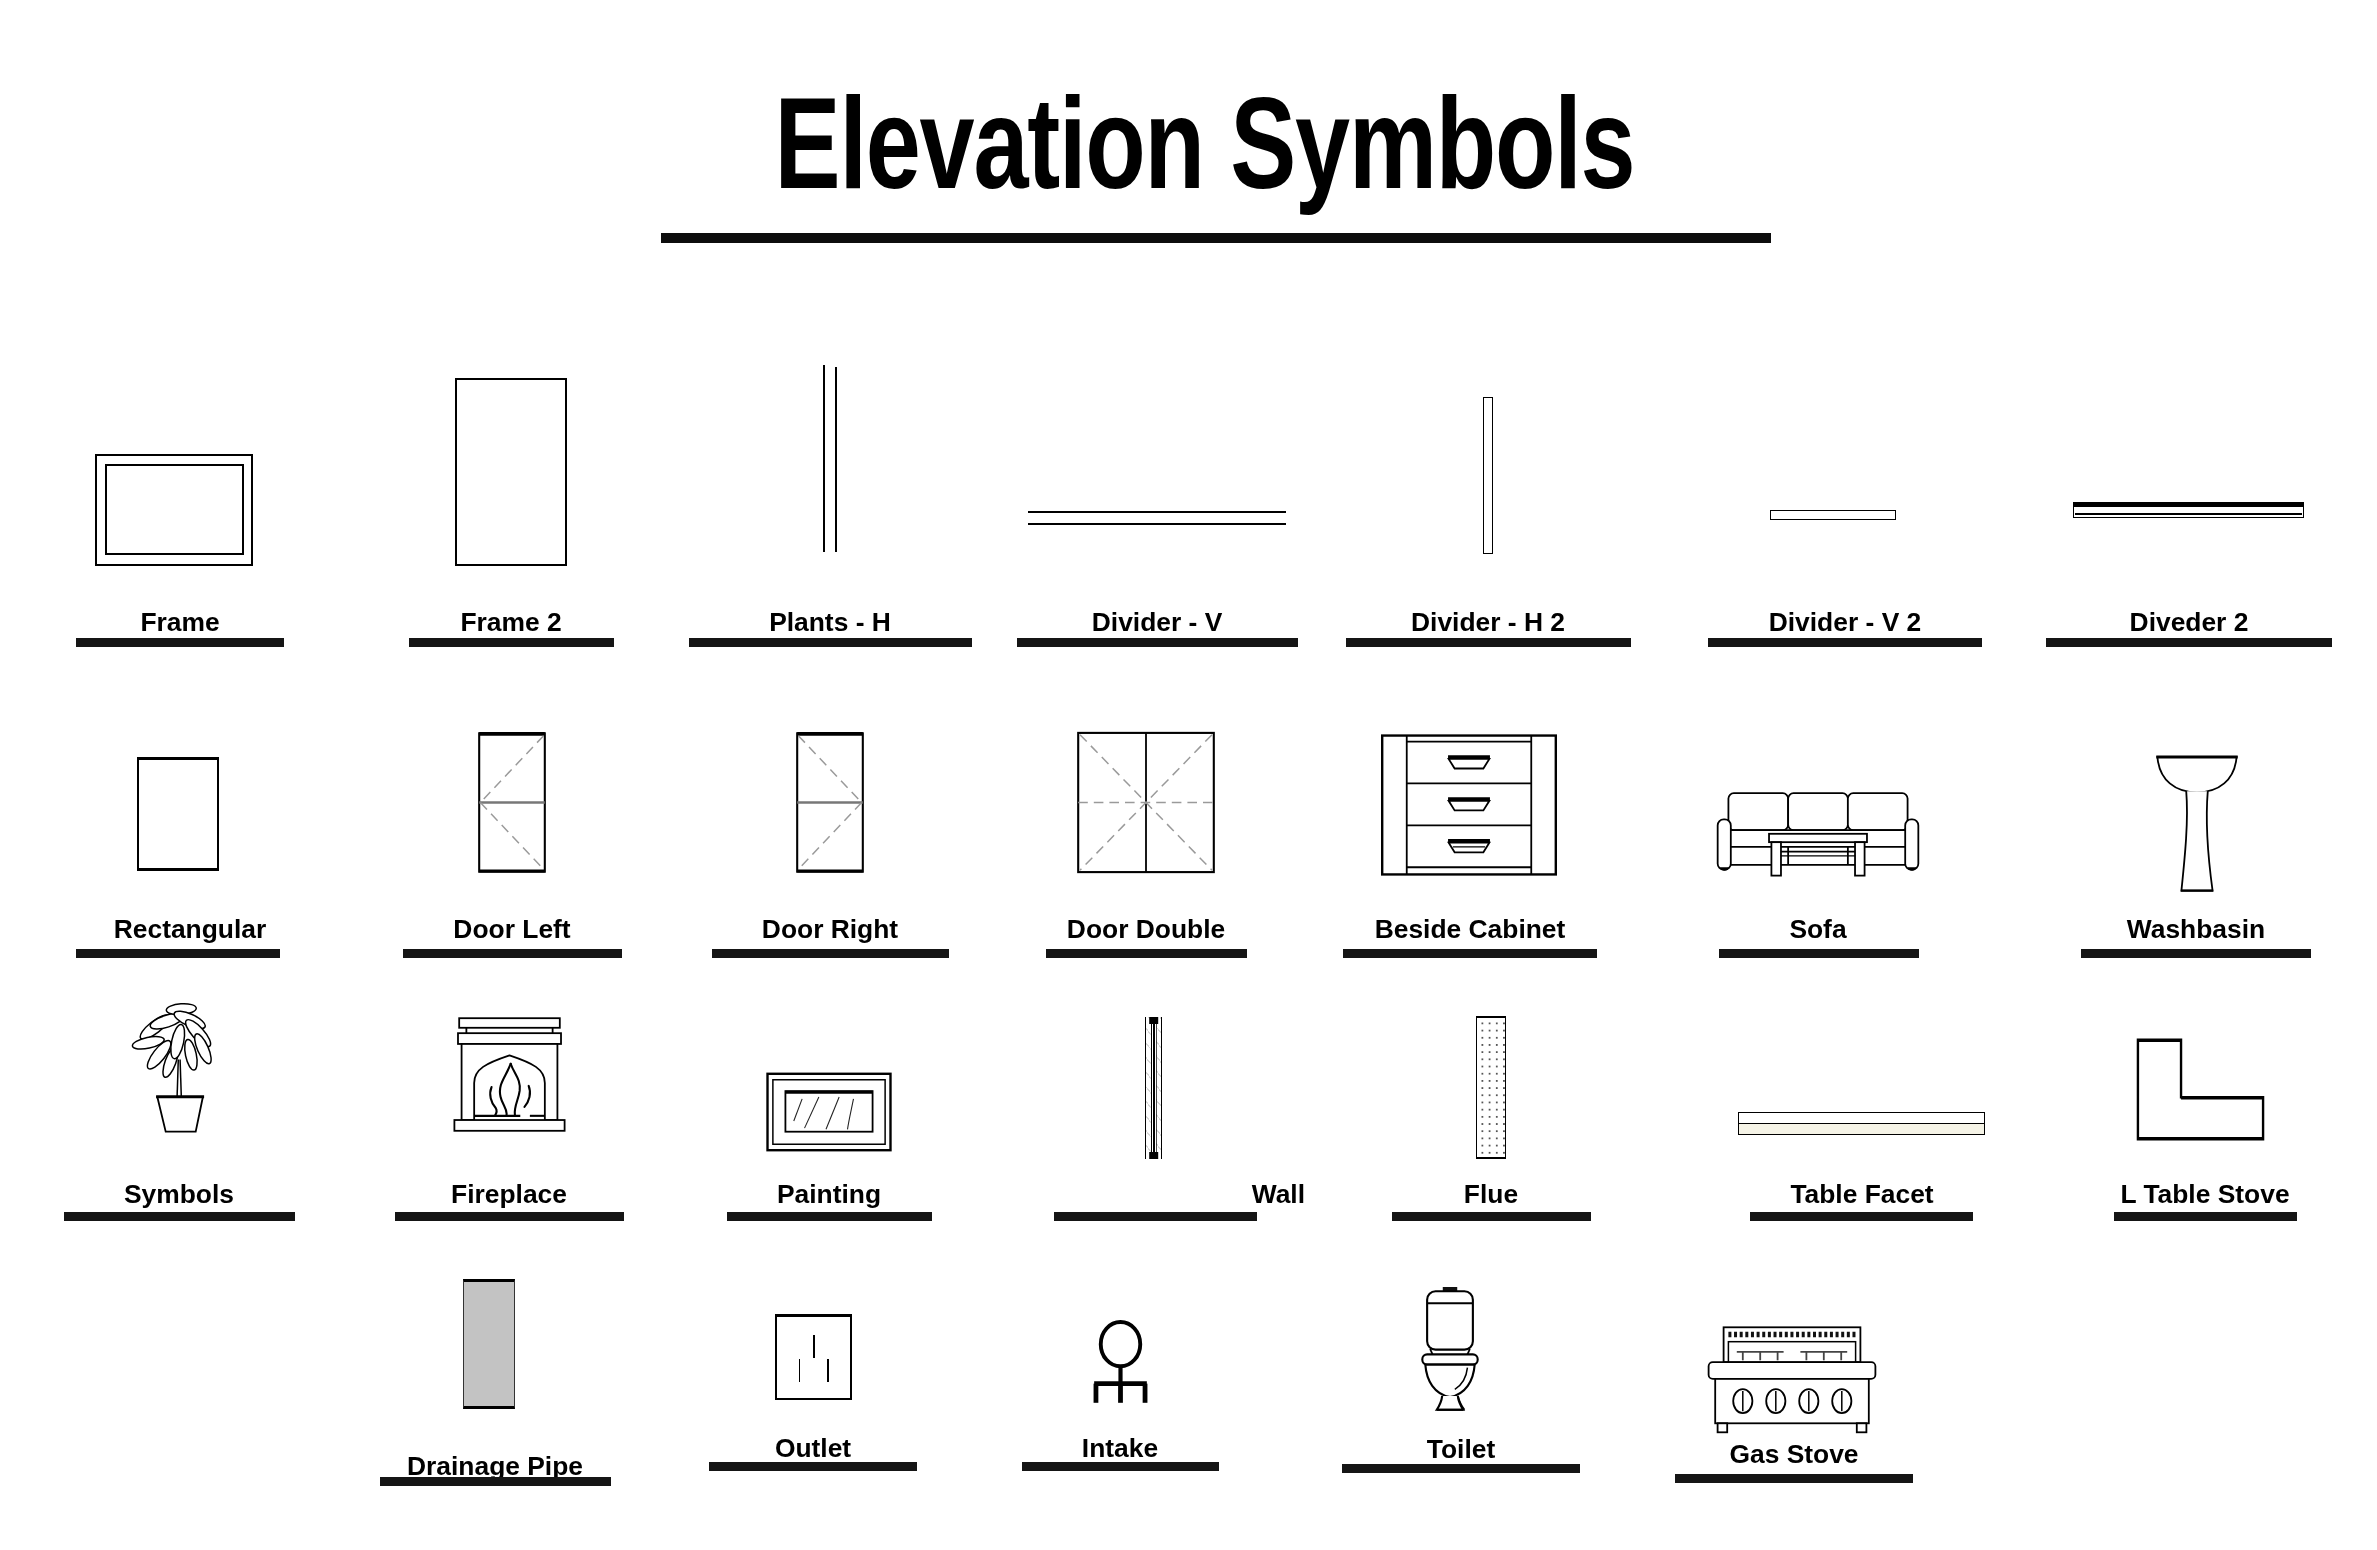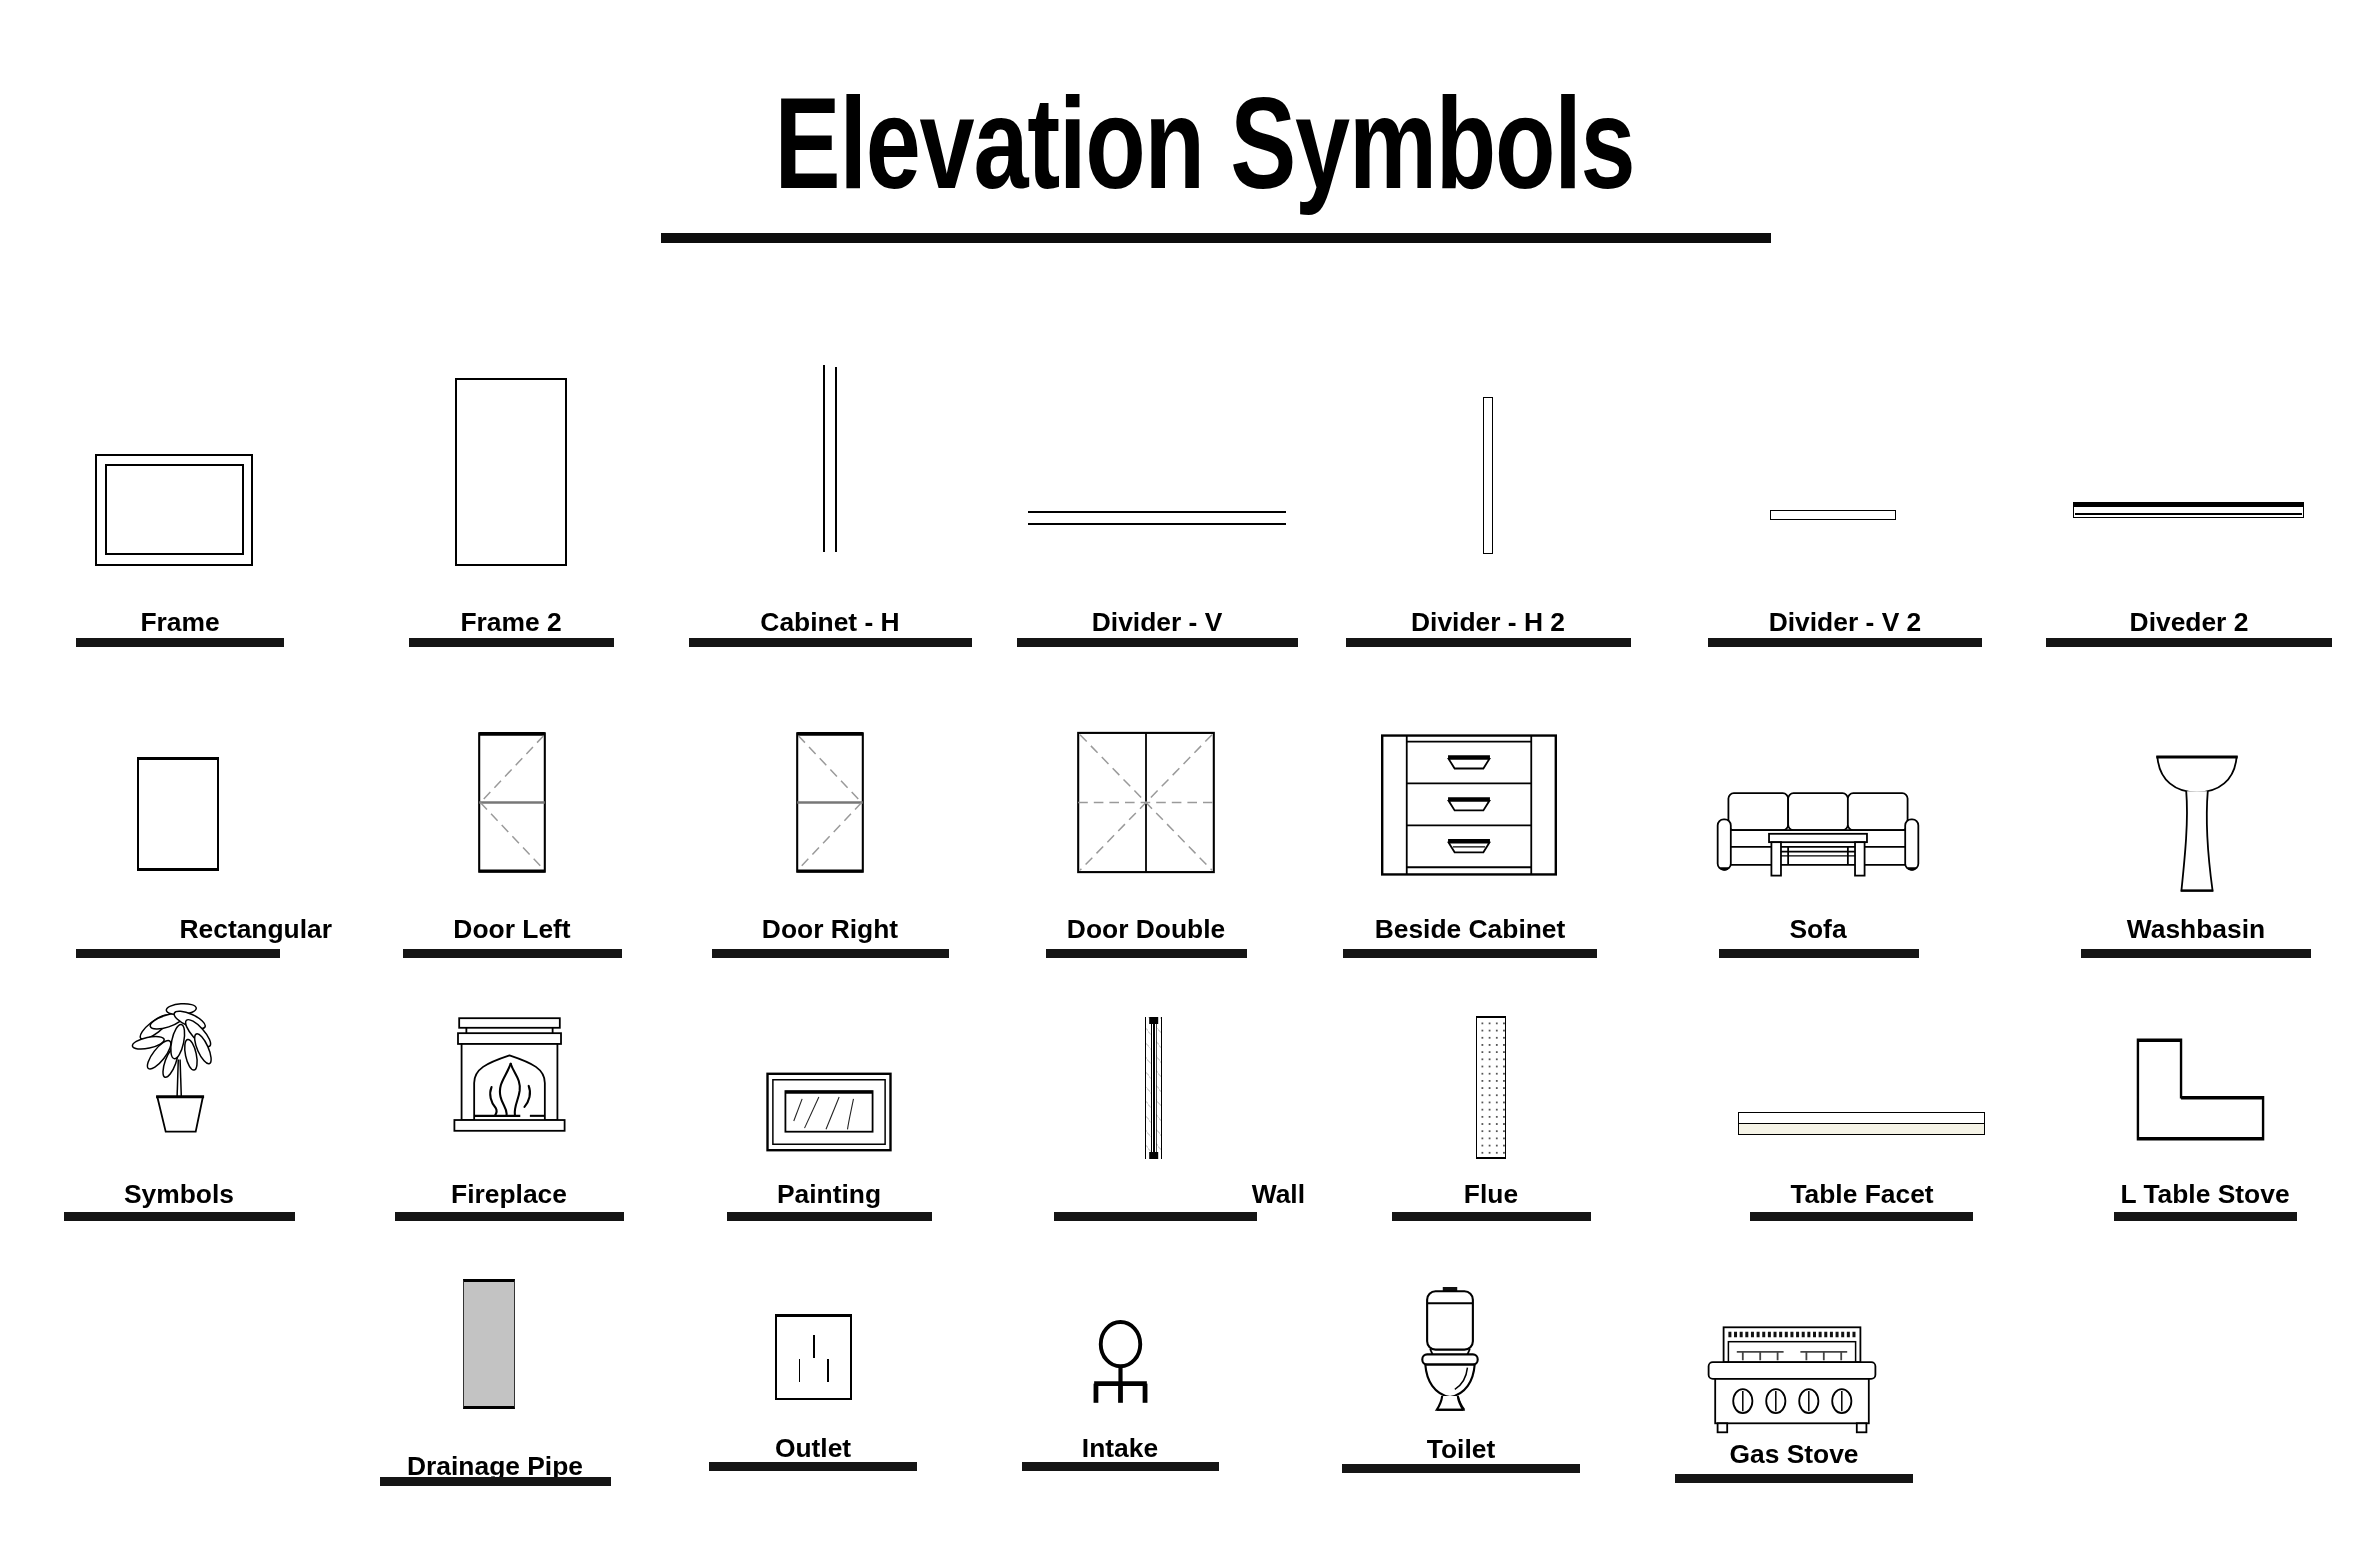--- a/index.html
+++ b/index.html
@@ -41,21 +41,21 @@
 
   <div>
     <div class="box" style="left:455px;top:378px;width:112px;height:188px;"></div>
     <div class="lbl" style="left:361px;top:608px;">Frame 2</div>
     <div class="rule" style="left:409px;top:638px;width:205px;"></div>
   </div>
 
   <div>
     <div class="abs" style="left:823px;top:365px;width:2.4px;height:187px;background:#000;"></div>
     <div class="abs" style="left:835px;top:367px;width:2.4px;height:185px;background:#000;"></div>
-    <div class="lbl" style="left:680px;top:608px;">Cabinet - H</div>
+    <div class="lbl" style="left:680px;top:608px;">Plants - H</div>
     <div class="rule" style="left:689px;top:638px;width:283px;"></div>
   </div>
 
   <div>
     <div class="abs" style="left:1028px;top:511px;width:258px;height:2.4px;background:#000;"></div>
     <div class="abs" style="left:1028px;top:523px;width:258px;height:2.4px;background:#000;"></div>
     <div class="lbl" style="left:1007px;top:608px;">Divider - V</div>
     <div class="rule" style="left:1017px;top:638px;width:281px;"></div>
   </div>
 
@@ -74,21 +74,21 @@
   <div>
     <div class="box" style="left:2073px;top:502px;width:231px;height:16px;border-width:5.4px 1.8px 1.8px 1.8px;">
       <div class="abs" style="left:1.2px;right:1.2px;bottom:1.8px;height:1.8px;background:#000;"></div>
     </div>
     <div class="lbl" style="left:2039px;top:608px;">Diveder 2</div>
     <div class="rule" style="left:2046px;top:638px;width:286px;"></div>
   </div>
 
   <div>
     <div class="box" style="left:137px;top:757px;width:82px;height:114px;border-width:3.6px 2.4px;"></div>
-    <div class="lbl" style="left:32px;top:915px;text-align:right;">Rectangular</div>
+    <div class="lbl" style="left:40px;top:915px;">Rectangular</div>
     <div class="rule" style="left:76px;top:949px;width:204px;"></div>
   </div>
 
   <div>
     <svg style="left:478px;top:731px;" width="68" height="143" viewBox="0 0 114 238">
       <rect x="2" y="3" width="110" height="232" fill="#fff" stroke="#000" stroke-width="3.5"></rect>
       <line x1="2" y1="4" x2="112" y2="4" stroke="#000" stroke-width="6"></line>
       <line x1="2" y1="234" x2="112" y2="234" stroke="#000" stroke-width="5"></line>
       <line x1="2" y1="119" x2="112" y2="119" stroke="#777" stroke-width="4"></line>
       <line x1="110" y1="7" x2="4" y2="119" stroke="#9a9a9a" stroke-width="2.5" stroke-dasharray="16 10"></line>

